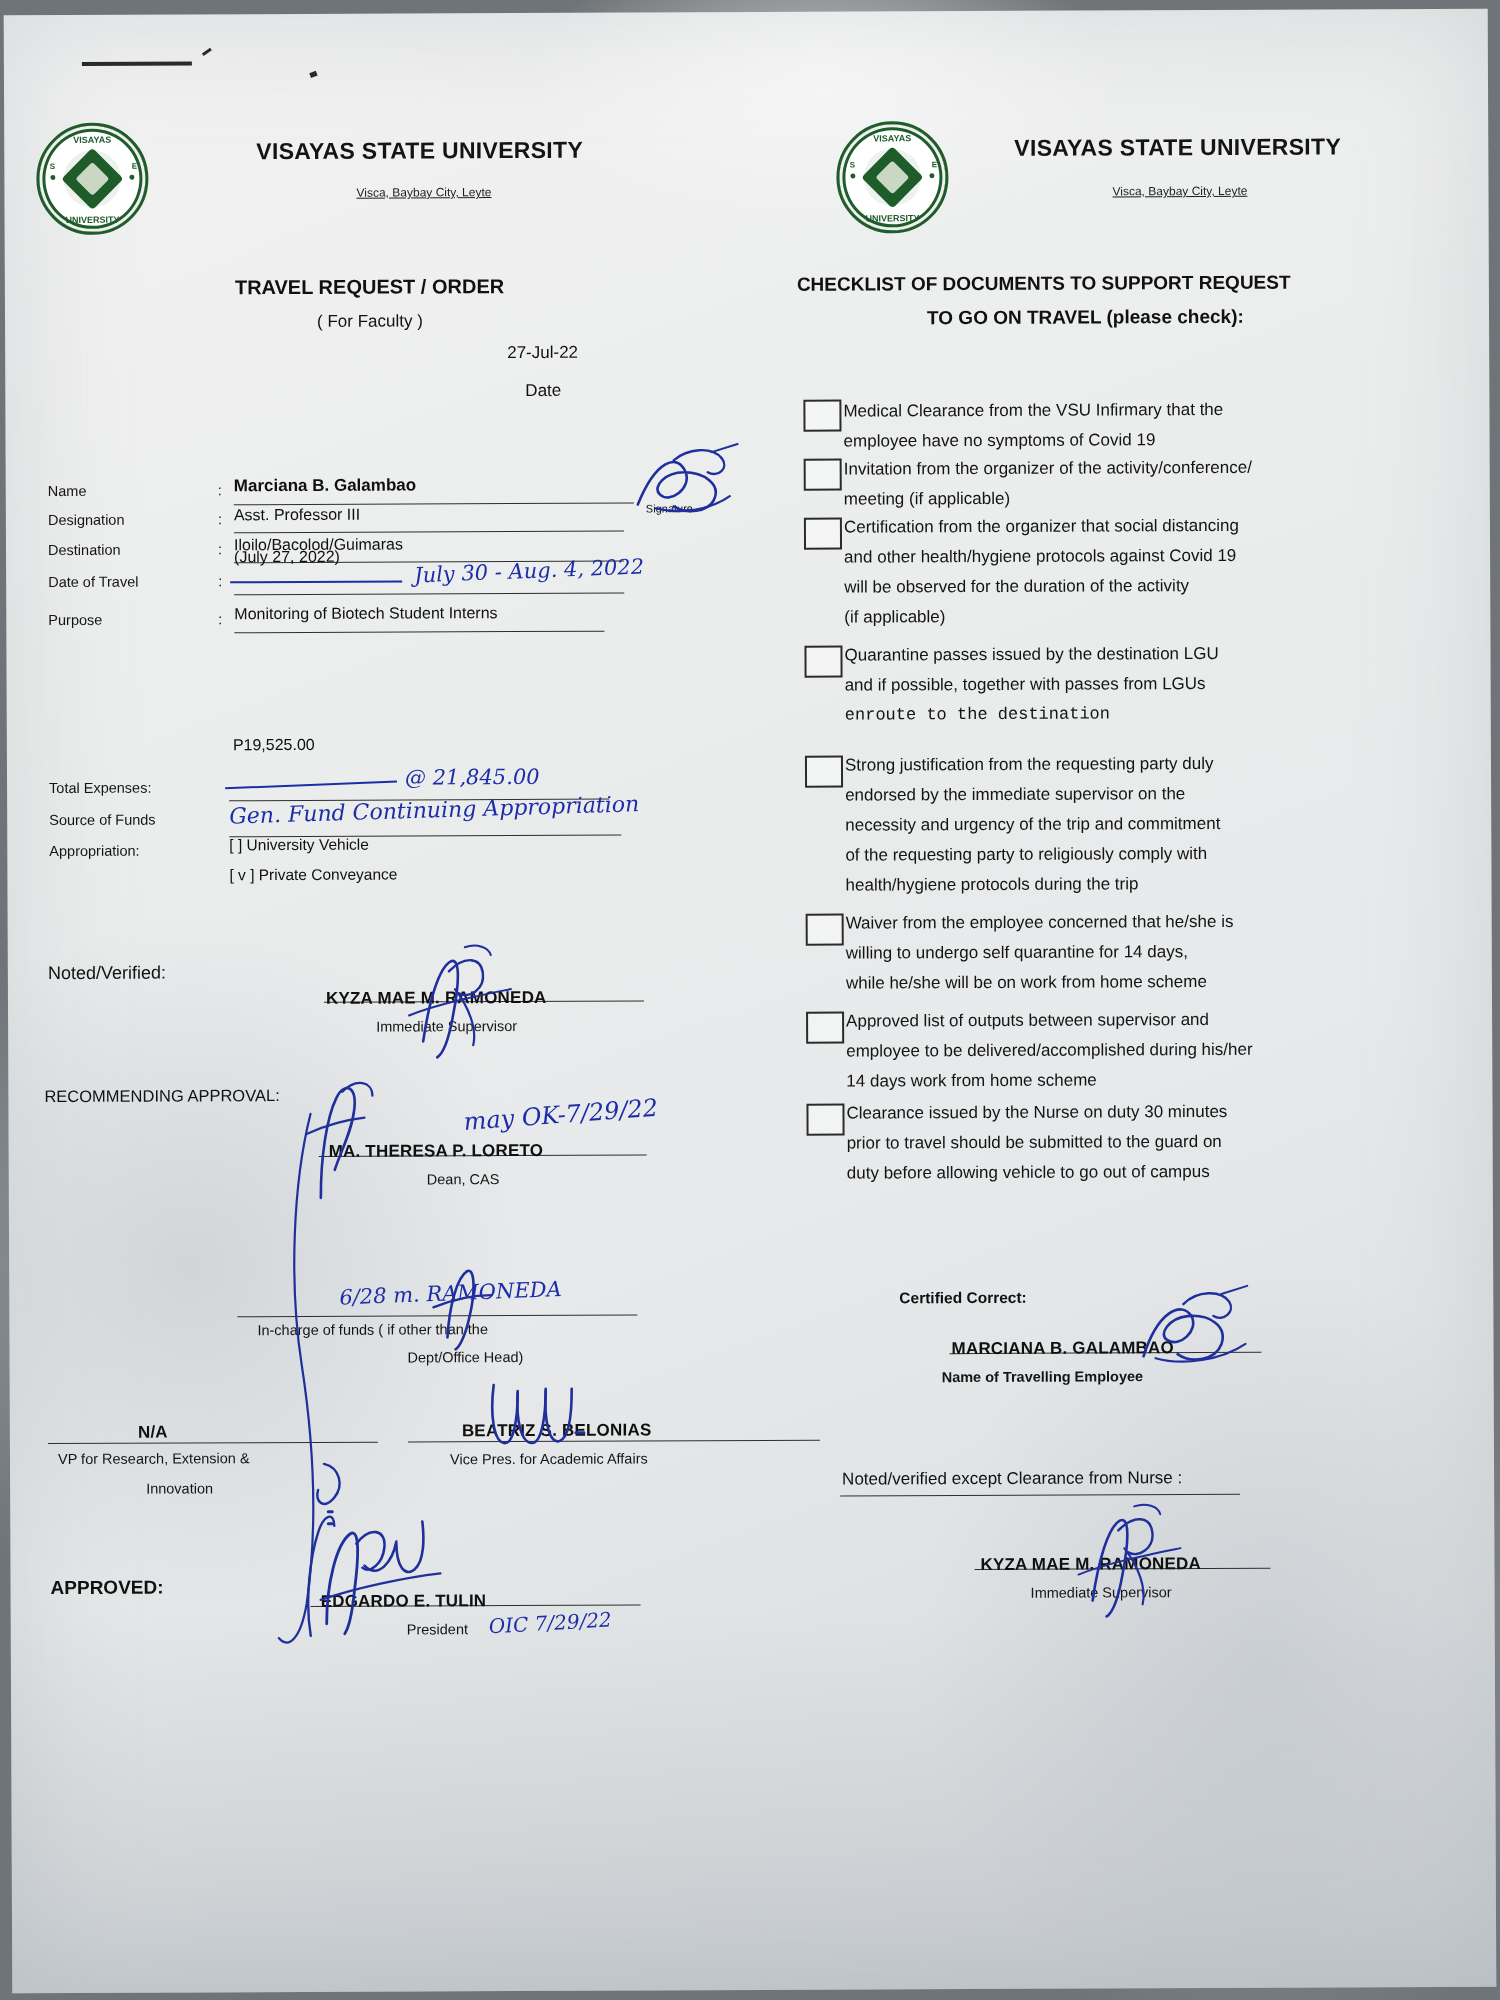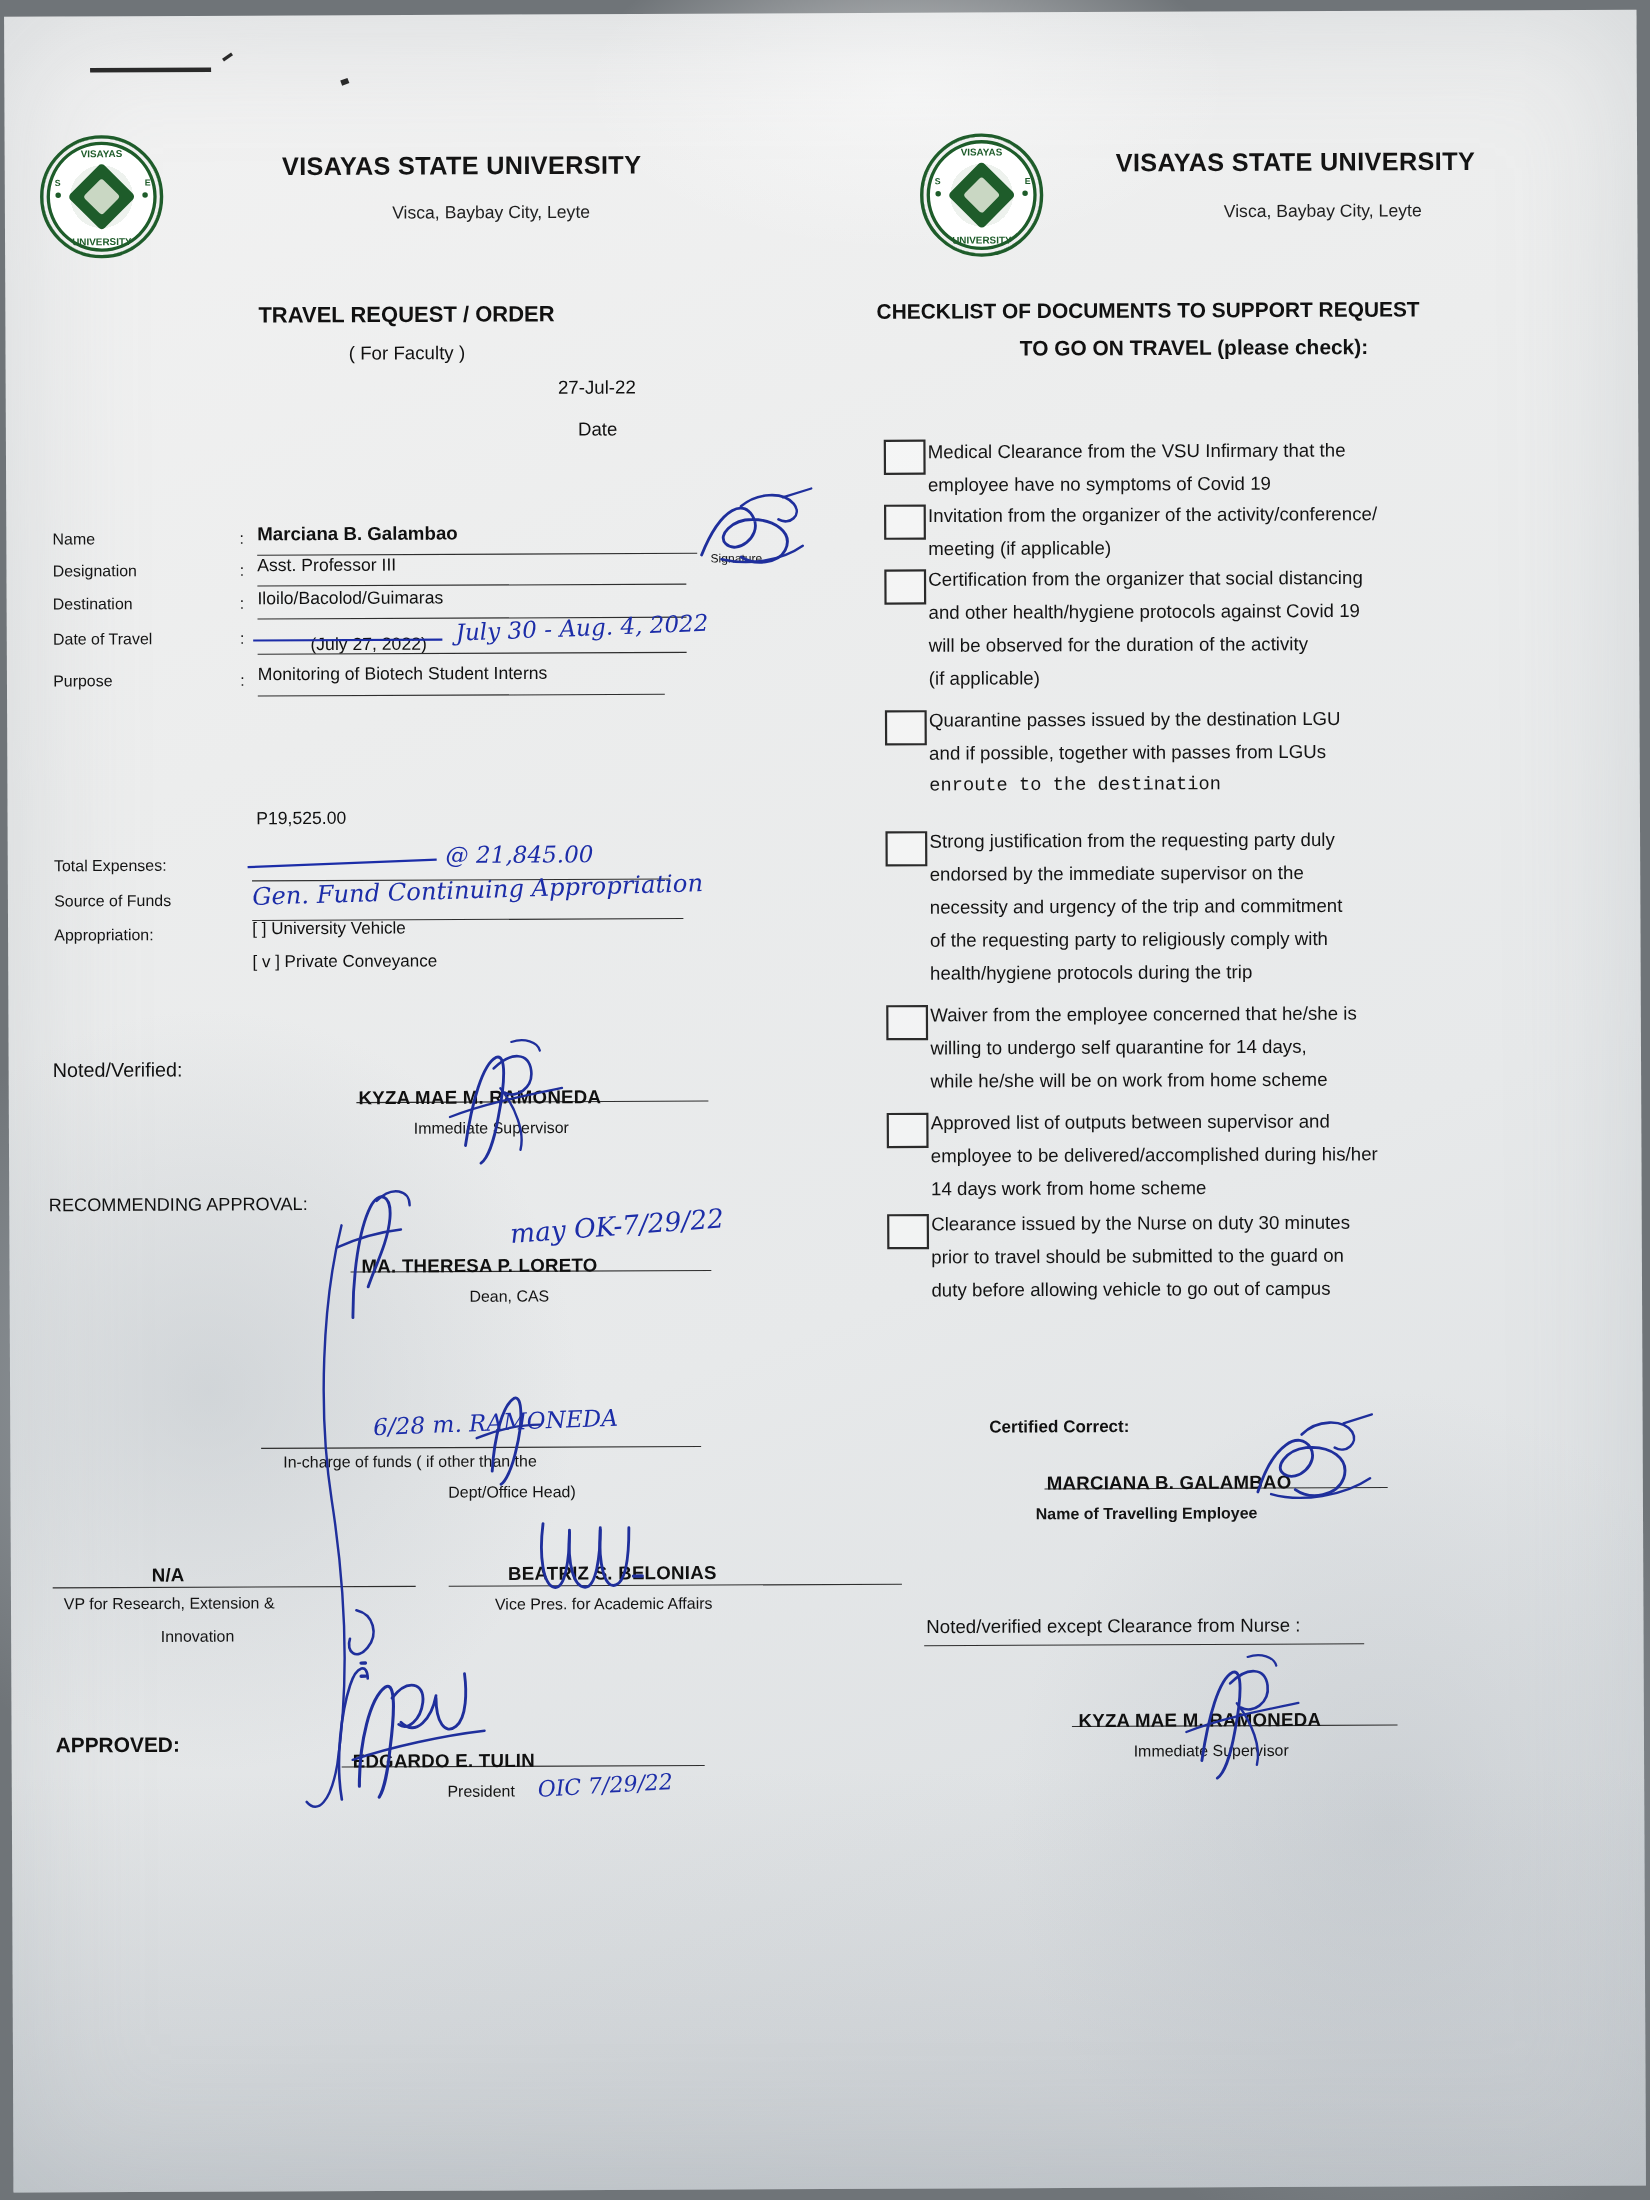--- a/index.html
+++ b/index.html
@@ -83,23 +83,24 @@
   .univ-name {
     position: absolute;
     font-weight: bold;
     font-size: 23px;
     letter-spacing: 0.3px;
     color: #141414;
     white-space: nowrap;
   }
   .univ-sub {
     position: absolute;
-    font-size: 16px;
+    font-size: 12px;
     color: #1e1e1e;
     white-space: nowrap;
+    text-decoration: underline;
   }
   .doc-title {
     position: absolute;
     font-weight: bold;
     font-size: 20px;
     color: #111;
     white-space: nowrap;
   }
   .doc-sub {
     position: absolute;
@@ -250,21 +251,21 @@
     <div class="field-value" style="left:228px; top:492px;">Asst. Professor III</div>
     <div class="rule" style="left:228px; top:518px; width:390px;"></div>
 
     <div class="field-label" style="left:42px; top:527px;">Destination</div>
     <div class="colon" style="left:212px; top:527px;">:</div>
     <div class="field-value" style="left:228px; top:522px;">Iloilo/Bacolod/Guimaras</div>
     <div class="rule" style="left:228px; top:548px; width:390px;"></div>
 
     <div class="field-label" style="left:42px; top:559px;">Date of Travel</div>
     <div class="colon" style="left:212px; top:559px;">:</div>
-    <div class="field-value" style="left:228px; top:564px;margin-left:48px;">(July 27, 2022)</div>
+    <div class="field-value" style="left:228px; top:534px;">(July 27, 2022)</div>
     <div class="strike" style="left:224px; top:567px; width:172px;"></div>
     <div class="hand" style="left:408px; top:546px; font-size:21px; transform:rotate(-2deg);">July 30 - Aug. 4, 2022</div>
     <div class="rule" style="left:228px; top:580px; width:390px;"></div>
 
     <div class="field-label" style="left:42px; top:597px;">Purpose</div>
     <div class="colon" style="left:212px; top:597px;">:</div>
     <div class="field-value" style="left:228px; top:591px;">Monitoring of Biotech Student Interns</div>
     <div class="rule" style="left:228px; top:618px; width:370px;"></div>
 
     <div class="small-label" style="left:640px; top:490px; font-size:11px;">Signature</div>

